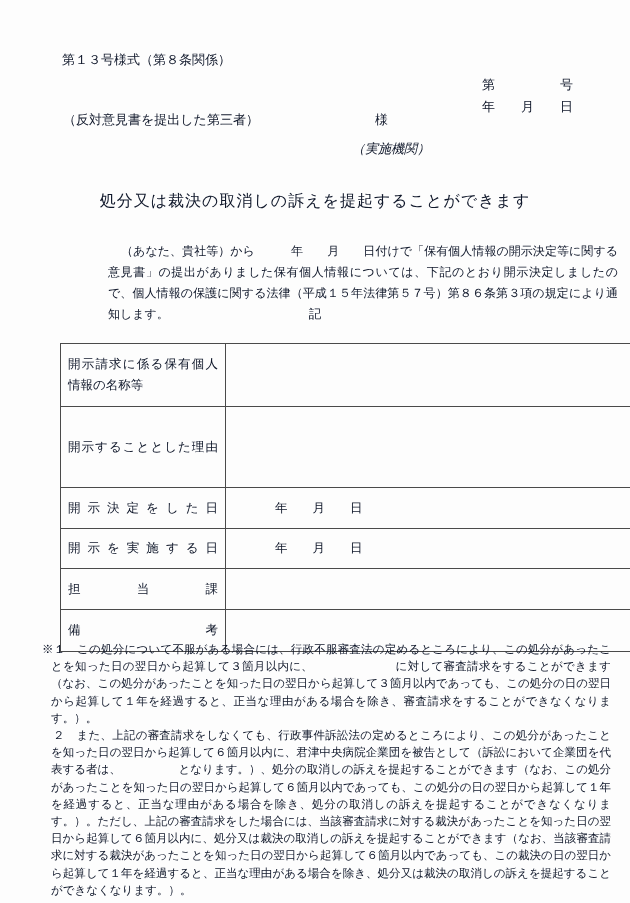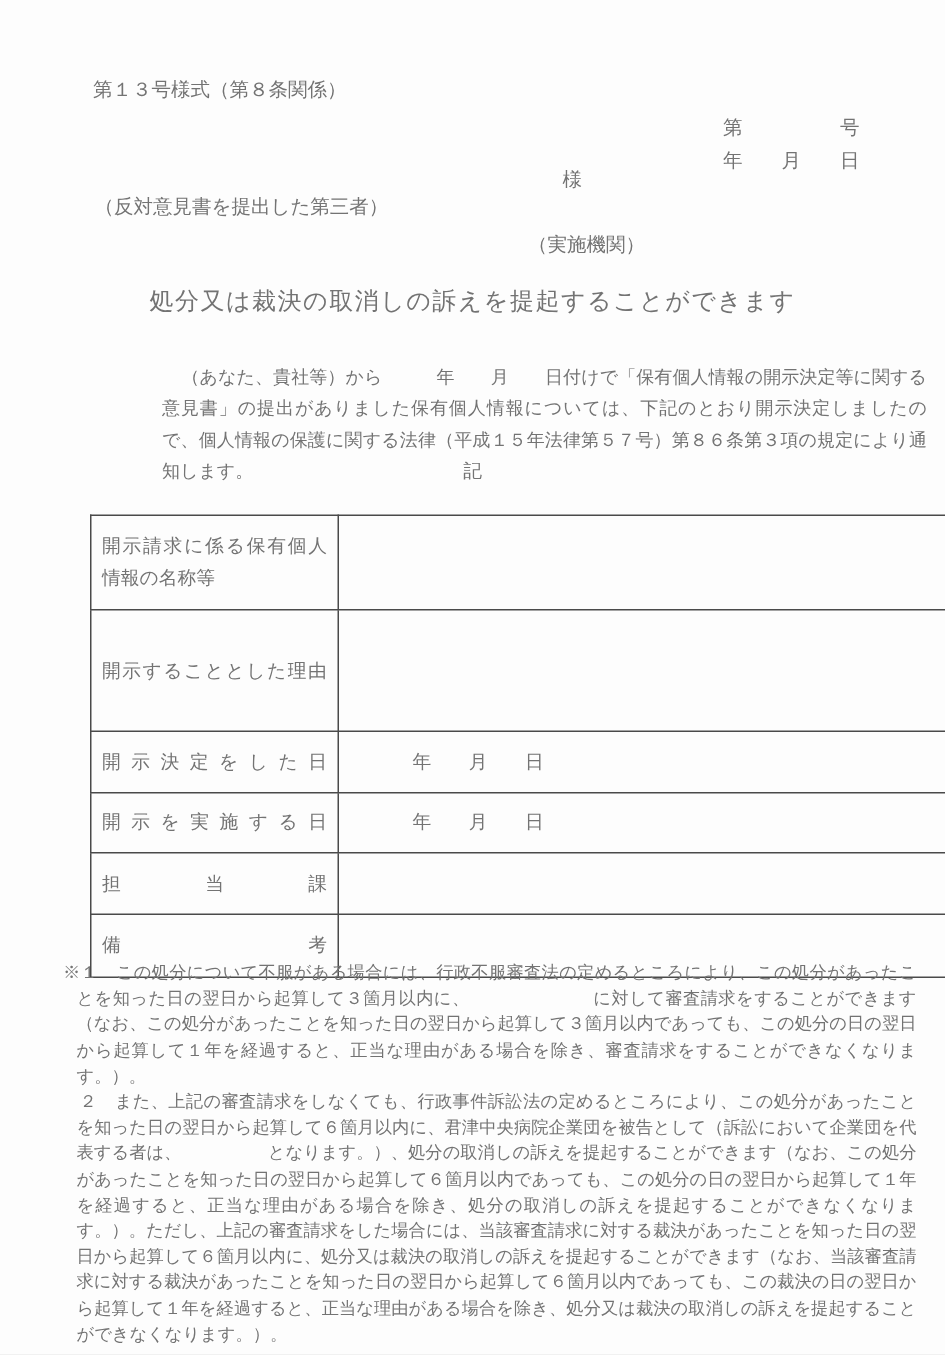--- a/index.html
+++ b/index.html
@@ -1,32 +1,32 @@
 <!DOCTYPE html>
 <html lang="ja"><head>
 <meta charset="utf-8">
 <style>
   html,body{margin:0;padding:0;background:#e8e8e8;}
   #sheet{
     position:relative;
     width:630px;height:903px;
     margin:0 auto;
     background:#fdfdfd;
-    color:#737373;
+    color:#0f172a;
     font-family:"Liberation Serif","DejaVu Serif",serif;
     overflow:hidden;
   }
   .abs{position:absolute;}
   #form-number{left:62px;top:51px;font-size:13px;}
   #doc-number{right:57px;top:76px;font-size:13px;text-align:center;}
   #doc-date{right:57px;top:98px;font-size:13px;}
   #addressee-line{left:0;top:111px;width:100%;height:18px;font-size:13px;}
-  #addressee-label{position:absolute;left:63px;top:0;margin-top:18px;}
+  #addressee-label{position:absolute;left:63px;top:0;}
   #addressee-honorific{position:absolute;left:375px;top:0;}
-  #issuer{left:352px;top:154px;font-size:13px;}
+  #issuer{left:352px;top:140px;font-size:13px;font-style:italic;}
   #doc-title{left:0;top:191px;width:100%;text-align:center;font-size:16px;letter-spacing:1px;}
   #body-paragraph{
     left:60px;top:241px;width:510px;
     font-size:12px;line-height:21px;
     text-align:justify;text-indent:13px;margin-left:48px;
   }
   #record-marker{left:0;top:306px;width:100%;text-align:center;font-size:12.5px;}
   #main-table{
     left:60px;top:343px;width:574px;
     border-collapse:collapse;

